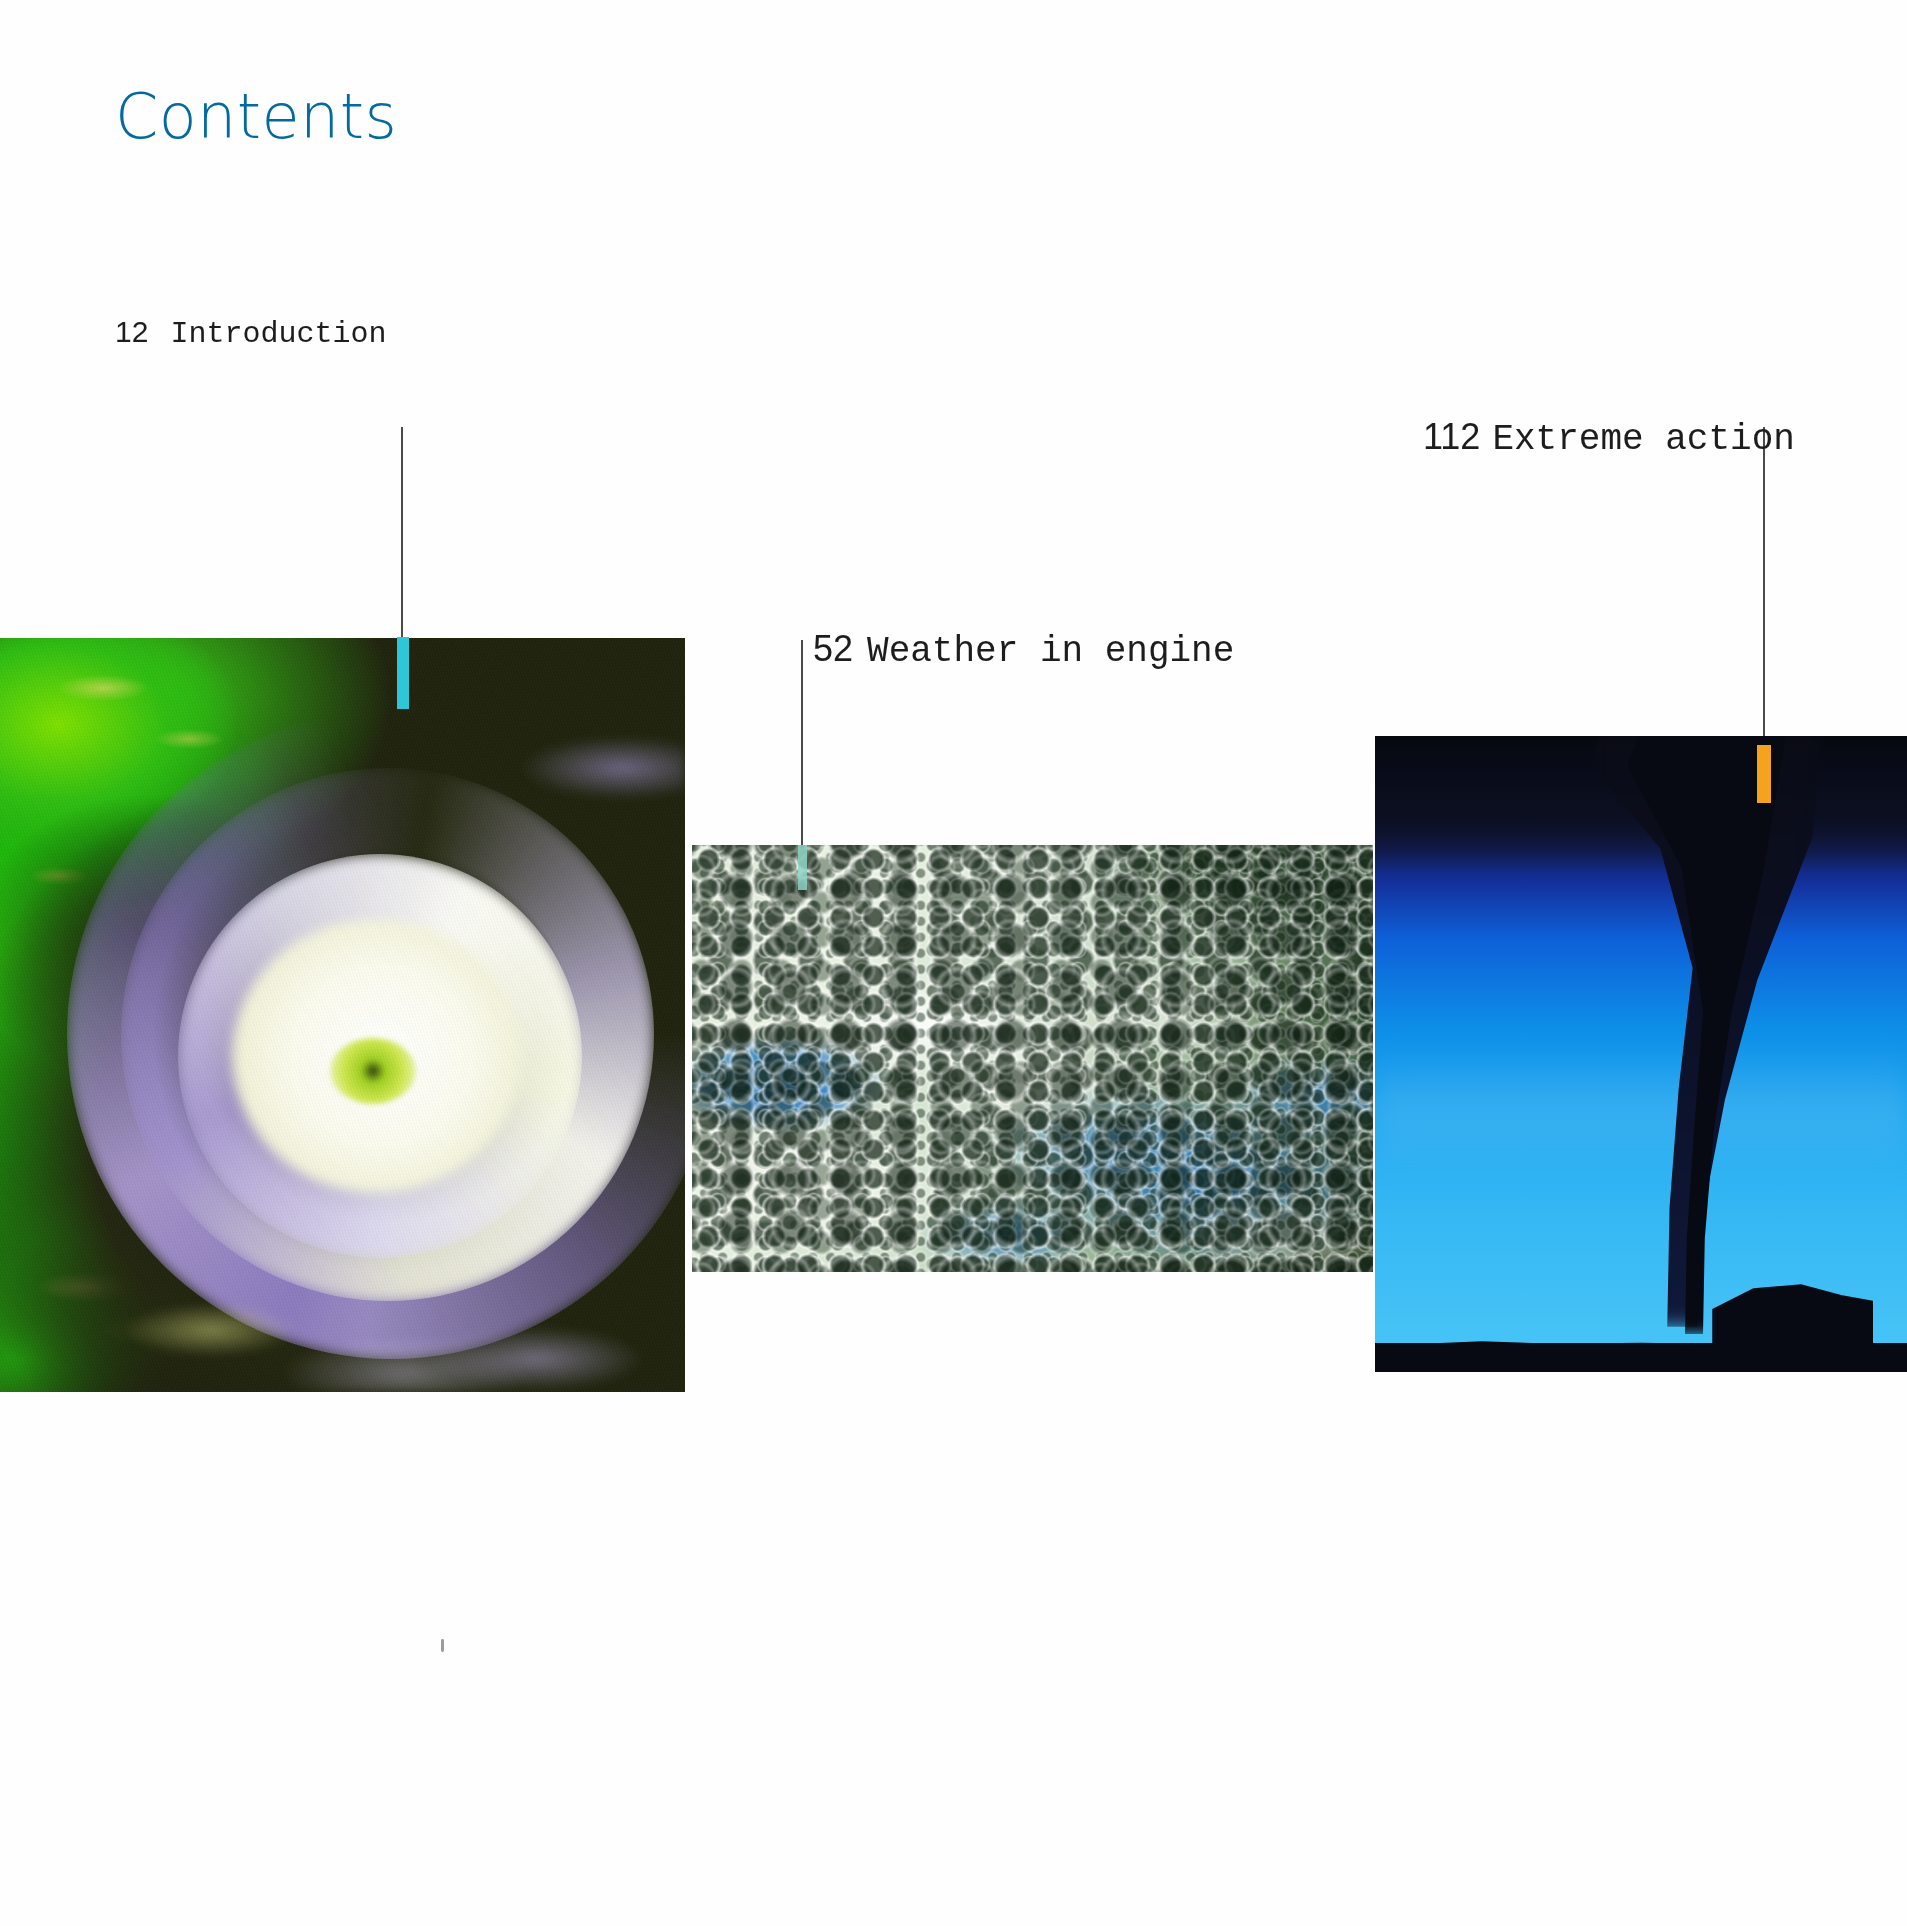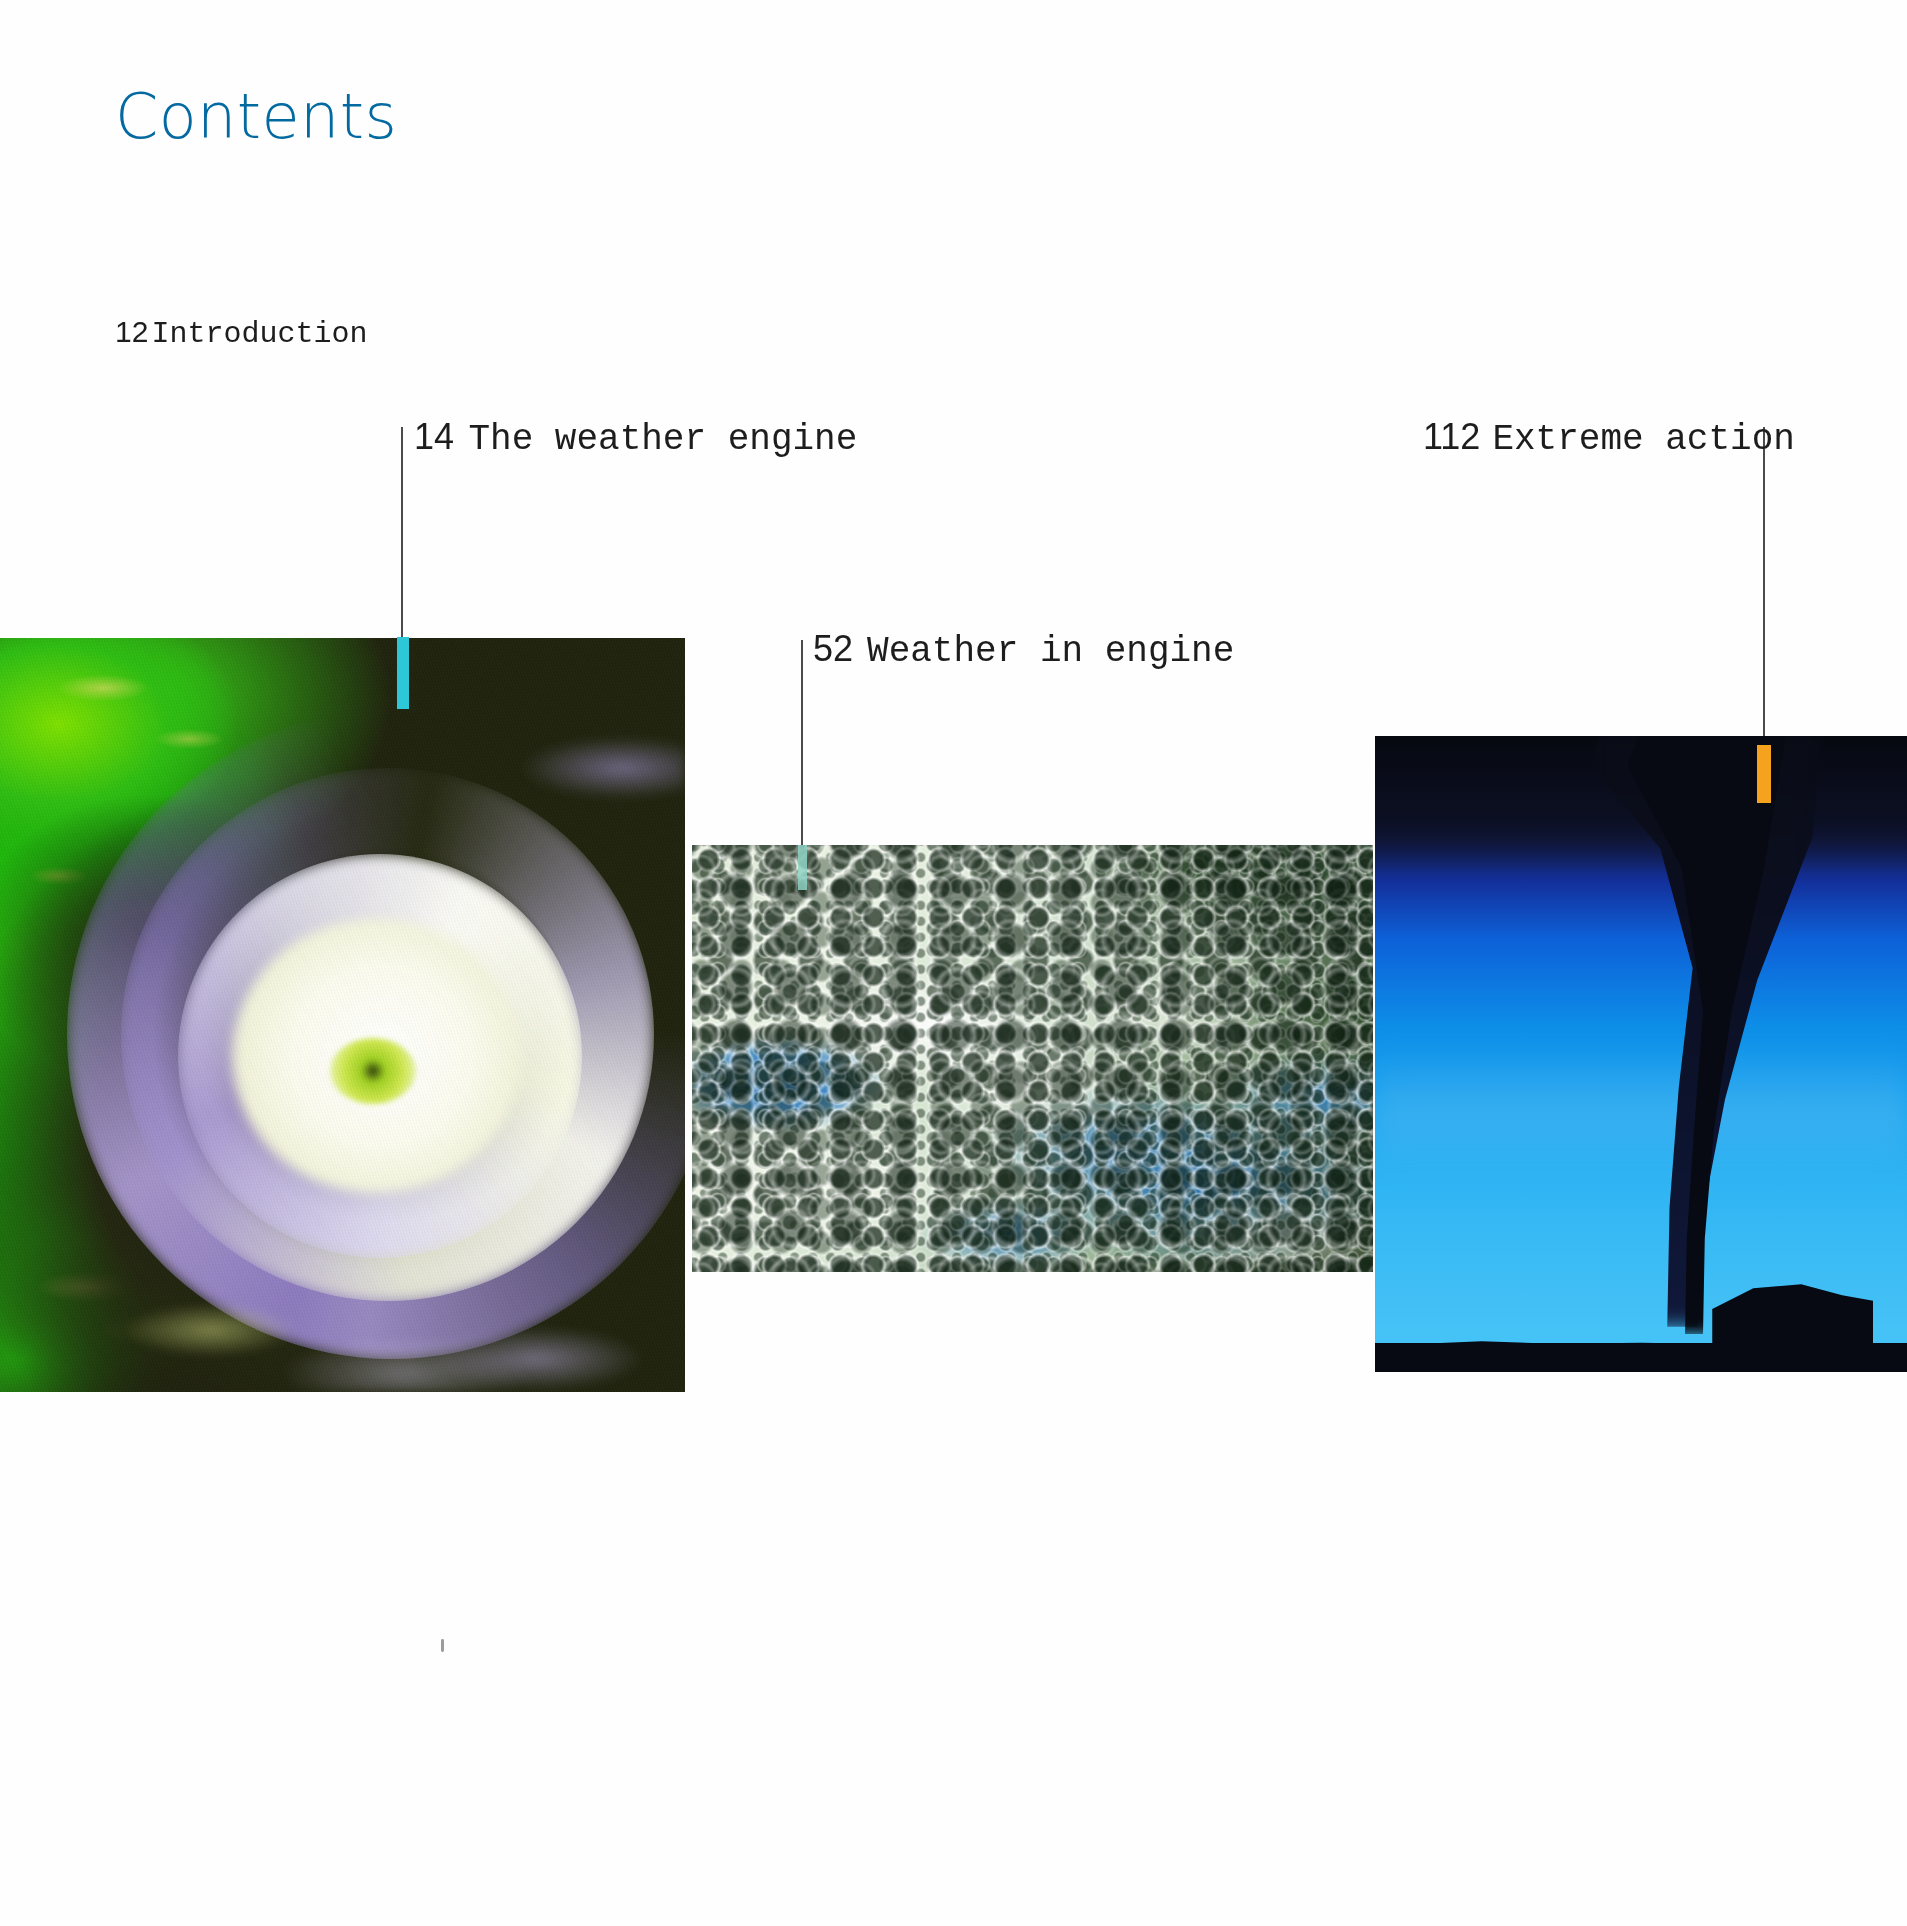--- a/index.html
+++ b/index.html
@@ -16,21 +16,21 @@
     font-size:62px;font-weight:300;color:#0369a1;
     letter-spacing:0.4px;line-height:1;
     font-family:"DejaVu Sans",sans-serif;
   }
 
   
   .toc-entry{position:absolute;white-space:nowrap;color:#1d1d1d;}
   .toc-entry .num{font-weight:400;}
   .toc-entry .ttl{font-weight:400;font-family:Liberation Mono, monospace;}
   .e-intro{left:115px;top:315px;font-size:30px;}
-  .e-intro .num{margin-right:3px;text-align:right;}
+  .e-intro .num{margin-right:22px;text-align:right;}
   .e-engine{left:414px;top:416px;font-size:36px;}
   .e-engine .num{margin-right:14.4px;}
   .e-action{left:813px;top:628px;font-size:36px;}
   .e-action .num{margin-right:14px;}
   .e-extreme{left:1423px;top:416px;font-size:36px;}
   .e-extreme .num{margin-right:12px;}
 
   
   .leader{position:absolute;width:2.2px;background:#4b4b4b;}
   .l-engine{left:401px;top:427px;height:216px;}
@@ -235,23 +235,20 @@
 <div class="page">
 
   <div class="page-title">Contents</div>
 
   <div class="toc-entry e-intro">
     <span class="num">12</span><span class="ttl">Introduction</span>
   </div>
 
   <div class="leader l-engine"></div>
   <div class="tick tick-cyan"></div>
-  <div class="toc-entry e-engine">
-    <span class="num">14</span><span class="ttl">The weather engine</span>
-  </div>
 
   <div class="leader l-action"></div>
   <div class="toc-entry e-action">
     <span class="num">52</span><span class="ttl">Weather in engine</span>
   </div>
 
   <div class="leader l-extreme"></div>
   <div class="toc-entry e-extreme">
     <span class="num">112</span><span class="ttl">Extreme action</span>
   </div>

